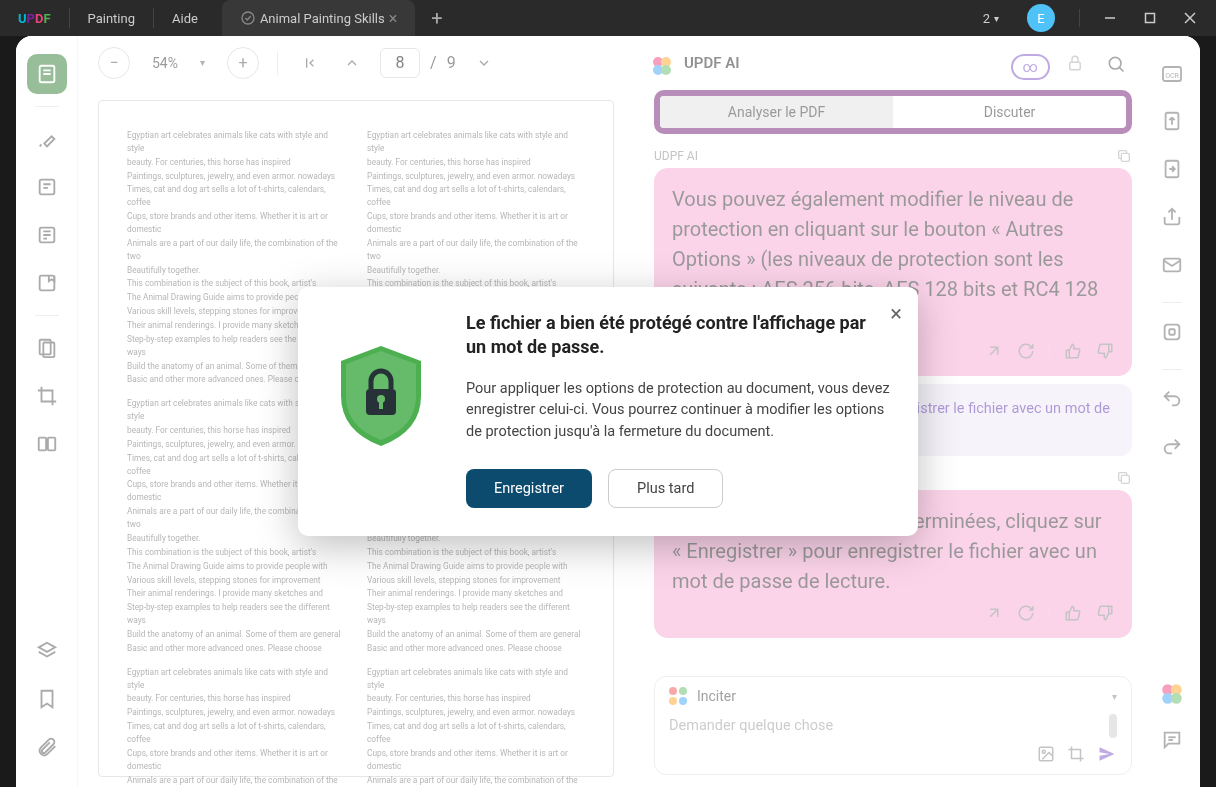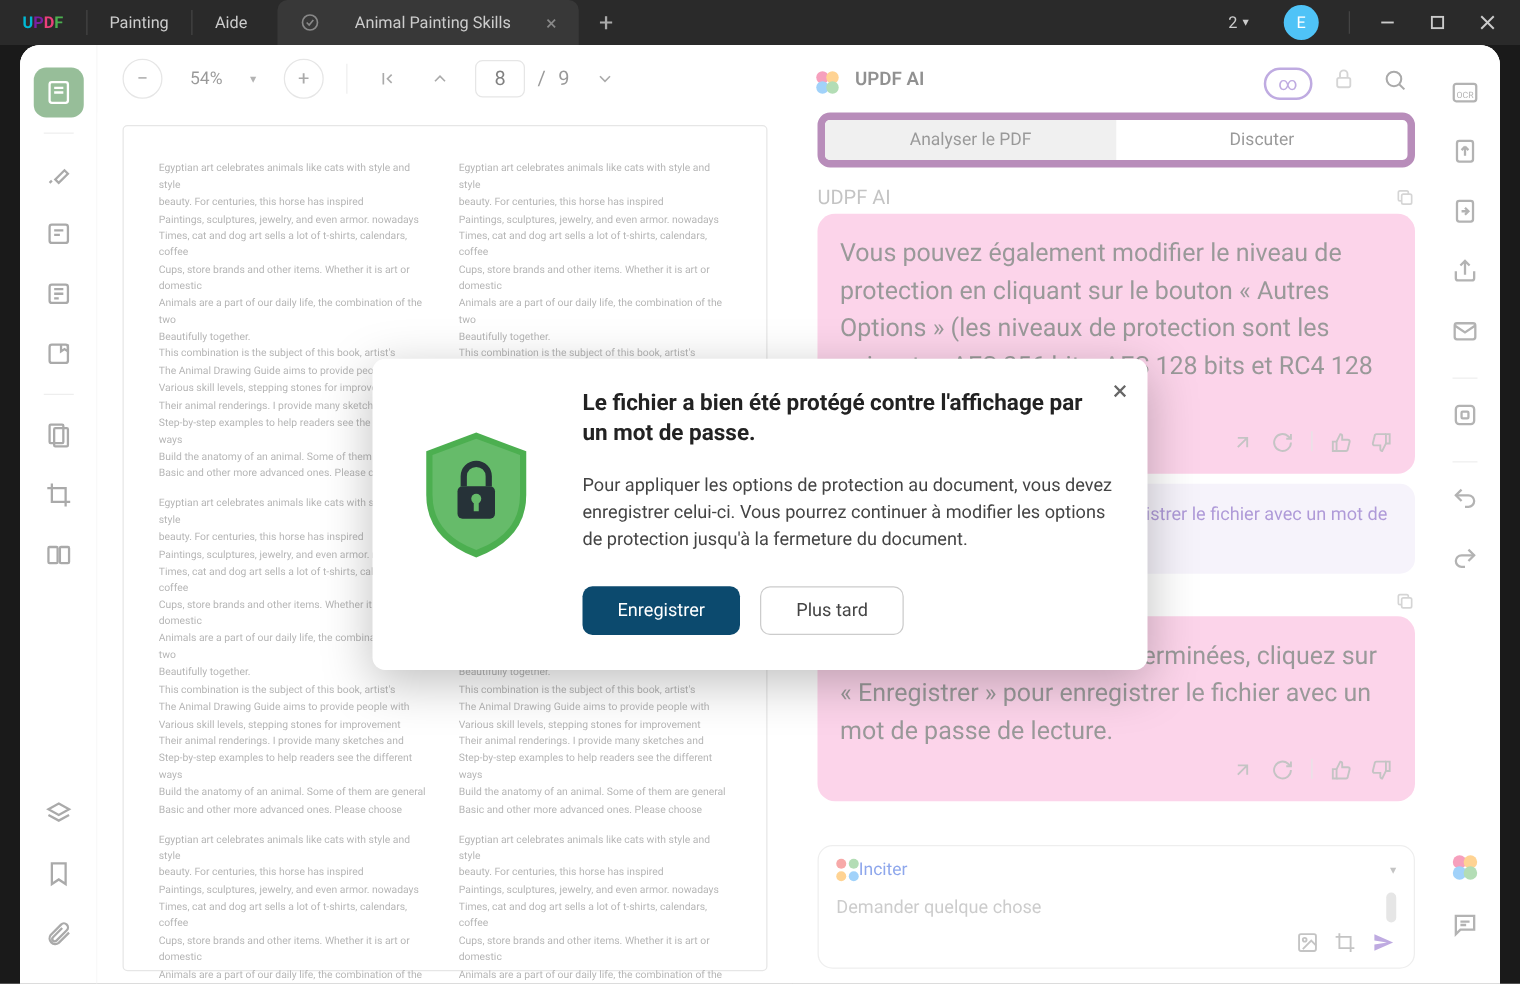--- a/index.html
+++ b/index.html
@@ -8,21 +8,21 @@
 
 .titlebar { height: 36px; background: #2a2a2a; display: flex; align-items: center; color: #ccc; font-size: 13px; }
 .logo { padding: 0 18px; font-weight: bold; }
 .logo span:nth-child(1) { color: #00b8d4; }
 .logo span:nth-child(2) { color: #7b1fa2; }
 .logo span:nth-child(3) { color: #ec407a; }
 .logo span:nth-child(4) { color: #4caf50; }
 .tb-sep { width: 1px; height: 20px; background: #444; }
 .menu-item { padding: 0 18px; cursor: pointer; }
 .tabs { display: flex; flex: 1; align-items: center; height: 100%; }
-.tab { display: flex; align-items: center; gap: 28px; padding: 0 18px; height: 100%; background: #383838; border-radius: 8px 8px 0 0; margin-left: 6px; }
+.tab { display: flex; align-items: center; gap: 4px; padding: 0 18px; height: 100%; background: #383838; border-radius: 8px 8px 0 0; margin-left: 6px; }
 .tab-icon { width: 16px; height: 16px; display: flex; align-items: center; justify-content: center; color: #888; }
 .tab-close { color: #888; cursor: pointer; font-size: 16px; }
 .tab.inactive { background: transparent; }
 .tab-new { padding: 0 16px; color: #aaa; font-size: 20px; cursor: pointer; }
 .win-controls { display: flex; align-items: center; gap: 4px; padding-right: 8px; }
 .tab-count { display: flex; align-items: center; gap: 4px; padding: 0 12px; color: #ccc; }
 .avatar { width: 28px; height: 28px; border-radius: 50%; background: #4fc3f7; display: flex; align-items: center; justify-content: center; color: #fff; font-size: 13px; margin: 0 12px; }
 .wc-sep { width: 1px; height: 18px; background: #444; margin: 0 8px; }
 .win-btn { width: 36px; height: 28px; display: flex; align-items: center; justify-content: center; color: #ccc; cursor: pointer; }
 
@@ -58,29 +58,29 @@
 .ai-header { display: flex; align-items: flex-start; gap: 10px; padding: 6px 8px 10px 4px; }
 .ai-logo { width: 24px; height: 24px; }
 .ai-title { font-weight: 600; font-size: 15px; color: #222; flex: 1; }
 .ai-pill { border: 2px solid #7e57c2; border-radius: 16px; padding: 2px 10px; color: #7e57c2; font-size: 15px; cursor: pointer; }
 .ai-lock { color: #aaa; cursor: pointer; padding: 0 6px; }
 .ai-search { color: #555; cursor: pointer; padding: 0 6px; }
 .ai-tabs { display: flex; border: 6px solid #701a75; border-radius: 10px; margin: 0 8px 10px 8px; overflow: hidden; }
 .ai-tab { flex: 1; text-align: center; padding: 8px; font-size: 14px; cursor: pointer; color: #333; }
 .ai-tab.active { background: #e0e0e0; }
 .ai-body { flex: 1; overflow-y: auto; padding: 0 8px; }
-.ai-label { font-size: 16px; color: #888; padding: 4px 0; display: flex; justify-content: space-between; align-items: center; }
+.ai-label { font-size: 12px; color: #888; padding: 4px 0; display: flex; justify-content: space-between; align-items: center; }
 .ai-copy { color: #aaa; cursor: pointer; }
 .ai-msg { background: #f9a8d4; border-radius: 14px; padding: 16px 18px; margin-bottom: 8px; font-size: 20px; color: #333; line-height: 1.5; }
 .ai-actions { display: flex; justify-content: flex-end; gap: 14px; color: #888; padding-top: 8px; }
 .ai-actions span { cursor: pointer; }
 .ai-action-sep { width: 1px; height: 16px; background: #ccc; }
 .ai-callout { background: #ede7f6; border-radius: 12px; padding: 14px 18px; color: #5e35b1; font-size: 14.5px; line-height: 1.5; margin-bottom: 10px; }
 .ai-prompt-bar { border: 1px solid #ddd; border-radius: 12px; margin: 6px 8px 0 8px; padding: 10px 14px; }
-.ai-inciter { display: flex; align-items: center; font-size: 14px; color: #1d4ed8; padding-bottom: 6px; cursor: pointer; }
+.ai-inciter { display: flex; align-items: center; gap: 10px; font-size: 14px; color: #404040; padding-bottom: 6px; cursor: pointer; }
 .ai-inciter::after { content: "▾"; margin-left: auto; font-size: 10px; color: #888; }
 .ai-inciter-icon { width: 18px; height: 18px; display: grid; grid-template-columns: 1fr 1fr; grid-template-rows: 1fr 1fr; gap: 2px; }
 .ai-inciter-icon span:nth-child(1){background:#ef5350;border-radius:50%;}
 .ai-inciter-icon span:nth-child(2){background:#66bb6a;border-radius:50%;}
 .ai-inciter-icon span:nth-child(3){background:#ffa726;border-radius:50%;}
 .ai-inciter-icon span:nth-child(4){background:#42a5f5;border-radius:50%;}
 .ai-input-row { display: flex; align-items: center; gap: 10px; }
 .ai-input { flex: 1; border: none; outline: none; font-size: 14.5px; color: #333; padding: 6px 0; }
 .ai-input::placeholder { color: #999; }
 .ai-input-icons { display: flex; gap: 12px; color: #888; align-items: center; }

